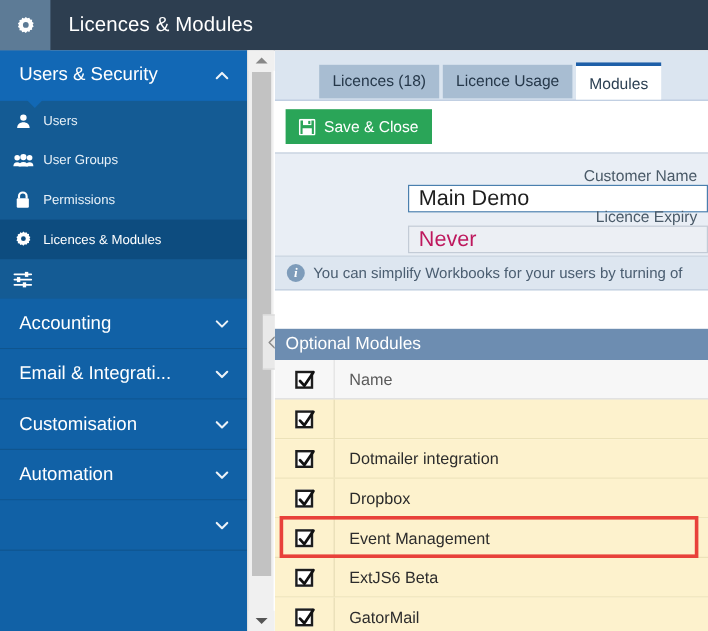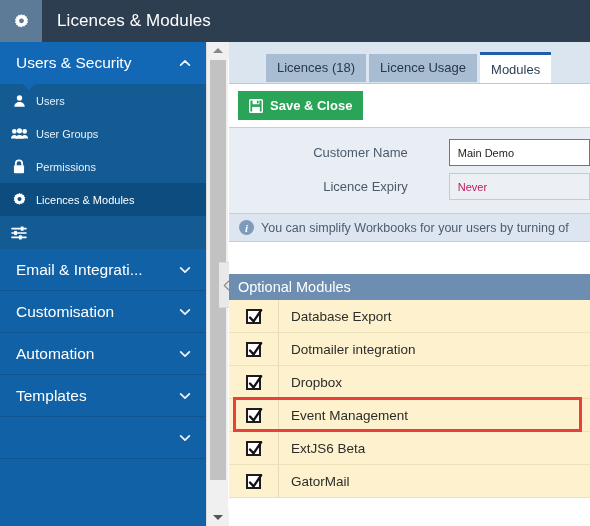--- a/index.html
+++ b/index.html
@@ -134,40 +134,40 @@
     border-top: 3px solid #1e5fa8;
     padding-top: 0;
   }
 
   
   .toolbar { height: 43px; background: #ffffff; padding: 7px 0 0 9px; }
   .btn-save {
     display: inline-flex; align-items: center; gap: 7px;
     height: 29px; padding: 0 11px;
     background: #2aa558; color: #ffffff;
-    font-size: 13px; border: none; cursor: pointer; font-weight: bold;
+    font-size: 13px; border: none; cursor: pointer;
   }
   .btn-save svg { display: block; }
 
   
   .formpanel {
     background: #e9eef5; border-top: 1px solid #c4cfdd;
     border-bottom: 1px solid #c4cfdd;
     padding: 11px 0 13px 0;
   }
-  .frow { display: flex; align-items: center; height: 27px; margin-bottom: 7px; }
+  .frow { display: flex; align-items: flex-end; height: 27px; margin-bottom: 7px; flex-direction: column; }
   .frow:last-child { margin-bottom: 0; }
   .flabel {
     width: 215px; text-align: right; padding-right: 9px;
     font-size: 13px; color: #4a5a68; white-space: nowrap;
   }
   .finput {
     flex: 1 1 auto; height: 27px; line-height: 25px;
     background: #ffffff; border: 1px solid #4a7fae;
-    padding: 0 8px; font-size: 11px; color: #1d1d1d;
+    padding: 0 8px; font-size: 18px; color: #1d1d1d;
     font-family: "Liberation Sans", sans-serif;
     outline: none; min-width: 0; margin-left: 32px;
   }
   .finput.readonly { background: #eceff4; border: 1px solid #c3cbd6; color: #be185d; }
 
   
   .infostrip {
     height: 28px; background: #dde6f0; border-bottom: 1px solid #c0cede;
     display: flex; align-items: center; padding-left: 10px;
     font-size: 12.5px; color: #4a5d70; white-space: nowrap; overflow: hidden;
@@ -292,39 +292,39 @@
             </g>
             <rect x="11" y="0.6" width="3.2" height="4.8" fill="#ffffff"></rect>
             <rect x="3.4" y="5.6" width="3.2" height="4.8" fill="#ffffff"></rect>
             <rect x="9" y="10.6" width="3.2" height="4.8" fill="#ffffff"></rect>
           </svg>
         </span>
       </div>
     </div>
 
     <div class="side-group">
+      <span class="glabel">Accounting</span>
+      <svg class="chev" viewBox="0 0 16 16" aria-hidden="true">
+          <path d="M3 5.5L8 10.5l5-5" fill="none" stroke="#ffffff" stroke-width="2" stroke-linecap="round" stroke-linejoin="round"></path>
+        </svg>
+    </div>
+    <div class="side-group">
       <span class="glabel">Email &amp; Integrati...</span>
       <svg class="chev" viewBox="0 0 16 16" aria-hidden="true">
           <path d="M3 5.5L8 10.5l5-5" fill="none" stroke="#ffffff" stroke-width="2" stroke-linecap="round" stroke-linejoin="round"></path>
         </svg>
     </div>
     <div class="side-group">
       <span class="glabel">Customisation</span>
       <svg class="chev" viewBox="0 0 16 16" aria-hidden="true">
           <path d="M3 5.5L8 10.5l5-5" fill="none" stroke="#ffffff" stroke-width="2" stroke-linecap="round" stroke-linejoin="round"></path>
         </svg>
     </div>
     <div class="side-group">
       <span class="glabel">Automation</span>
-      <svg class="chev" viewBox="0 0 16 16" aria-hidden="true">
-          <path d="M3 5.5L8 10.5l5-5" fill="none" stroke="#ffffff" stroke-width="2" stroke-linecap="round" stroke-linejoin="round"></path>
-        </svg>
-    </div>
-    <div class="side-group">
-      <span class="glabel">Templates</span>
       <svg class="chev" viewBox="0 0 16 16" aria-hidden="true">
           <path d="M3 5.5L8 10.5l5-5" fill="none" stroke="#ffffff" stroke-width="2" stroke-linecap="round" stroke-linejoin="round"></path>
         </svg>
     </div>
     <div class="side-group">
       <span class="glabel"></span>
       <svg class="chev" viewBox="0 0 16 16" aria-hidden="true">
           <path d="M3 5.5L8 10.5l5-5" fill="none" stroke="#ffffff" stroke-width="2" stroke-linecap="round" stroke-linejoin="round"></path>
         </svg>
     </div>
@@ -387,30 +387,39 @@
 
     <div class="infostrip">
       <span class="info-ico">i</span>
       <span>You can simplify Workbooks for your users by turning of</span>
     </div>
 
     <div class="gridhead">
       <span>Optional Modules</span>
     </div>
 
-
-    <div class="grow">
-      <div class="cb-cell">
-        <span class="cbox">
-          <svg width="15" height="18" viewBox="0 0 15 18" aria-hidden="true">
-              <path d="M2 9.5L5.6 13.4 13.2 2.2" fill="none" stroke="#111111" stroke-width="2.3" stroke-linecap="round" stroke-linejoin="round"></path>
-            </svg>
-        </span>
-      </div>
-      <div class="name-cell">Database Export</div>
+    <div class="gridcolhead">
+      <div class="cb-cell">
+        <span class="cbox">
+          <svg width="15" height="18" viewBox="0 0 15 18" aria-hidden="true">
+            <path d="M2 9.5L5.6 13.4 13.2 2.2" fill="none" stroke="#111111" stroke-width="2.3" stroke-linecap="round" stroke-linejoin="round"></path>
+          </svg>
+        </span>
+      </div>
+      <div class="name-cell">Name</div>
+    </div>
+
+    <div class="grow">
+      <div class="cb-cell">
+        <span class="cbox">
+          <svg width="15" height="18" viewBox="0 0 15 18" aria-hidden="true">
+              <path d="M2 9.5L5.6 13.4 13.2 2.2" fill="none" stroke="#111111" stroke-width="2.3" stroke-linecap="round" stroke-linejoin="round"></path>
+            </svg>
+        </span>
+      </div>
     </div>
 
     <div class="grow">
       <div class="cb-cell">
         <span class="cbox">
           <svg width="15" height="18" viewBox="0 0 15 18" aria-hidden="true">
               <path d="M2 9.5L5.6 13.4 13.2 2.2" fill="none" stroke="#111111" stroke-width="2.3" stroke-linecap="round" stroke-linejoin="round"></path>
             </svg>
         </span>
       </div>

